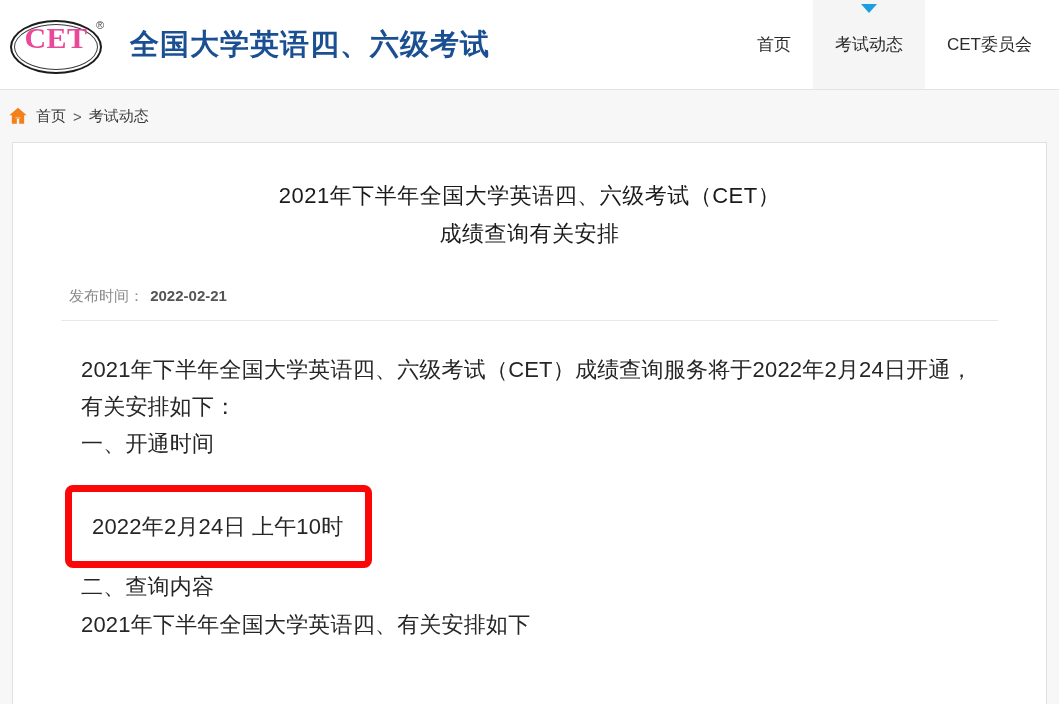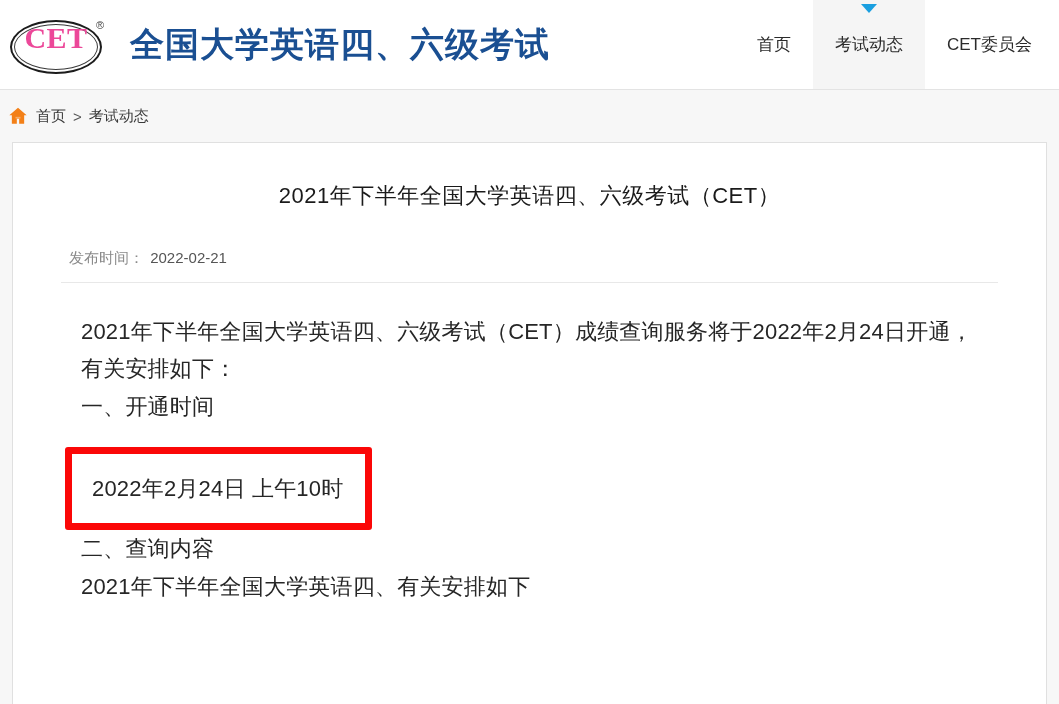--- a/index.html
+++ b/index.html
@@ -84,21 +84,21 @@
   .logo-reg {
     position: absolute;
     left: 88px;
     top: 6px;
     font-size: 11px;
     color: #444;
     line-height: 1;
   }
 
   .brand-title {
-    font-size: 34px;
+    font-size: 29px;
     font-weight: 700;
     color: #1a4f92;
     letter-spacing: 1px;
     white-space: nowrap;
     margin-left: 18px;
   }
 
   .main-nav {
     position: absolute;
     left: 735px;
@@ -192,21 +192,21 @@
     margin-top: 34px;
     padding-left: 8px;
     font-size: 15px;
     color: #8a8a8a;
   }
 
   .meta-label { color: #8a8a8a; }
 
   .meta-value {
     color: #555;
-    font-weight: 400;
+    font-weight: 700;
     margin-left: 2px;
     margin-top: 42px;
   }
 
   .divider {
     margin-top: 14px;
     height: 1px;
     background: #e8e8e8;
   }
 
@@ -222,21 +222,21 @@
   }
 
   .para:first-child { margin-top: 30px; }
 
   
   .highlight-wrap {
     margin-top: 22px;
     margin-left: -16px;
     display: inline-block;
     border: 7px solid #fb0707;
-    border-radius: 3px;
+    border-radius: 8px;
     padding: 16px 22px 16px 20px;
     background: transparent;
   }
 
   .highlight-wrap .para {
     margin-top: 0;
     white-space: nowrap;
   }
 </style>
 </head>
@@ -279,20 +279,21 @@
   </svg>
   <span class="crumb-link">首页</span>
   <span class="crumb-sep">&gt;</span>
   <span class="crumb-link">考试动态</span>
 </div>
 
 <div class="content-card">
 
   <div class="article-title">
     <div>2021年下半年全国大学英语四、六级考试（CET）</div>
+    <div>成绩查询有关安排</div>
   </div>
 
   <div class="meta-row">
     <span class="meta-label">发布时间：</span>
     <span class="meta-value">2022-02-21</span>
   </div>
 
   <div class="divider"></div>
 
   <div class="article-body">

